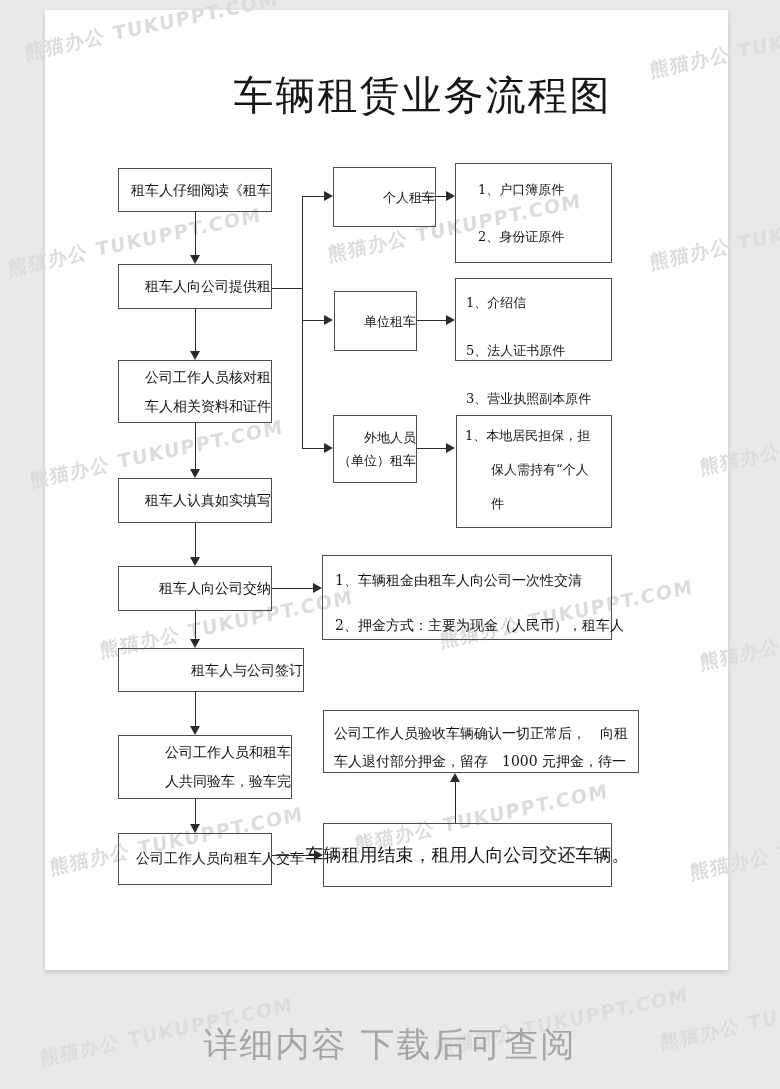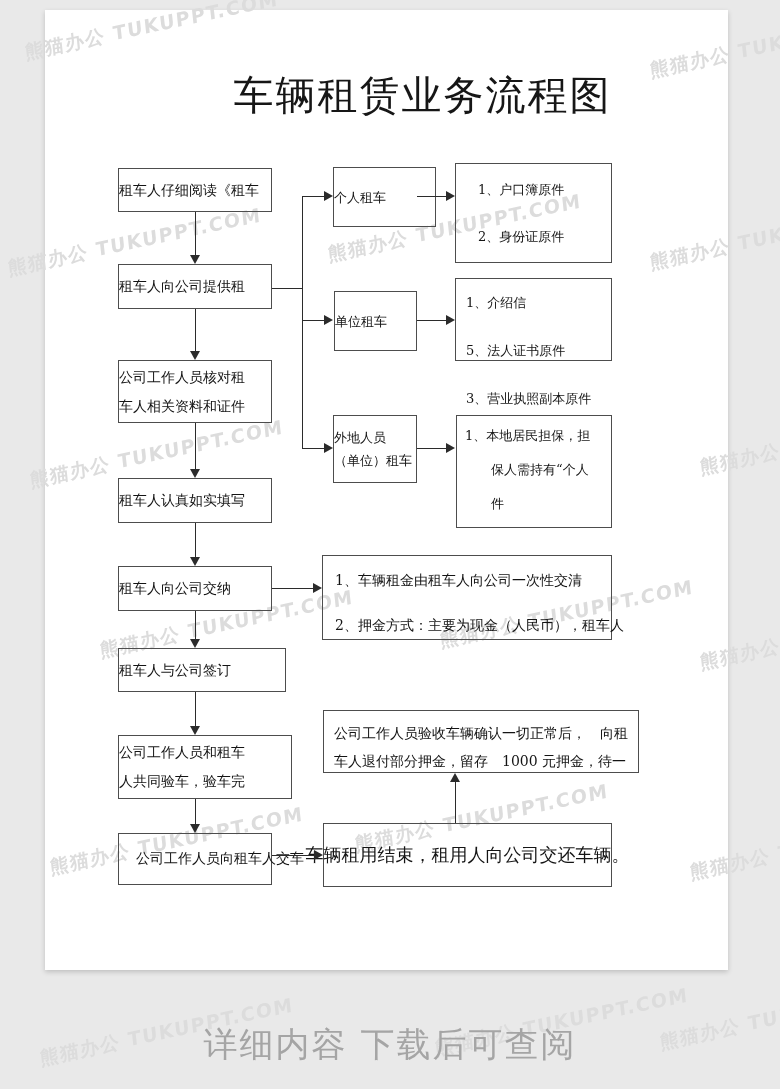--- a/index.html
+++ b/index.html
@@ -10,21 +10,21 @@
   .wm{position:absolute;white-space:nowrap;color:#dcdcdc;font-size:19px;font-weight:bold;
       letter-spacing:1.5px;transform:rotate(-12deg) skewX(-6deg);transform-origin:left center;
       font-family:"DejaVu Sans","Liberation Sans",sans-serif;pointer-events:none;}
   #title{position:absolute;left:45px;top:68px;width:683px;text-align:center;
          font-size:40px;letter-spacing:2px;color:#161616;padding-left:36px;}
   #footer{position:absolute;left:0;top:1022px;width:780px;text-align:center;
           font-size:34px;letter-spacing:2px;color:#a5a5a5;
           font-family:"DejaVu Sans","Liberation Sans",sans-serif;}
   .node{position:absolute;border:1px solid #4d4d4d;color:#141414;box-sizing:border-box;
         overflow:visible;background:transparent;}
-  .cbox{display:flex;flex-direction:column;justify-content:center;align-items:flex-start;
+  .cbox{display:flex;flex-direction:column;justify-content:center;align-items:flex-end;
         text-align:center;font-size:14px;}
   .cbox .ln{line-height:29px;white-space:nowrap;}
   .mid{font-size:13px;}
   .mid .ln{line-height:23px;}
   .docA{font-size:13px;padding:2px 0 0 22px;}
   .docA .ln{line-height:47px;white-space:nowrap;}
   .docB{font-size:13px;padding:0 0 0 10px;}
   .docB .ln{line-height:48px;white-space:nowrap;}
   .docC{font-size:13px;padding:3px 0 0 8px;}
   .docC .ln{line-height:34px;white-space:nowrap;}
@@ -82,21 +82,21 @@
   <div class="node cbox" style="left:118px;top:360px;width:154px;height:63px">
     <div class="ln">公司工作人员核对租</div>
     <div class="ln">车人相关资料和证件</div>
   </div>
   <div class="node cbox" style="left:118px;top:478px;width:154px;height:45px">
     <div class="ln">租车人认真如实填写</div>
   </div>
   <div class="node cbox" style="left:118px;top:566px;width:154px;height:45px">
     <div class="ln">租车人向公司交纳</div>
   </div>
-  <div class="node cbox" style="left:118px;top:648px;width:168px;height:44px">
+  <div class="node cbox" style="left:118px;top:648px;width:186px;height:44px">
     <div class="ln">租车人与公司签订</div>
   </div>
   <div class="node cbox" style="left:118px;top:735px;width:174px;height:64px">
     <div class="ln">公司工作人员和租车</div>
     <div class="ln">人共同验车，验车完</div>
   </div>
   <div class="node deliver-box" style="left:118px;top:833px;width:154px;height:52px">
     <div class="ln">公司工作人员向租车人交车</div>
   </div>
 

